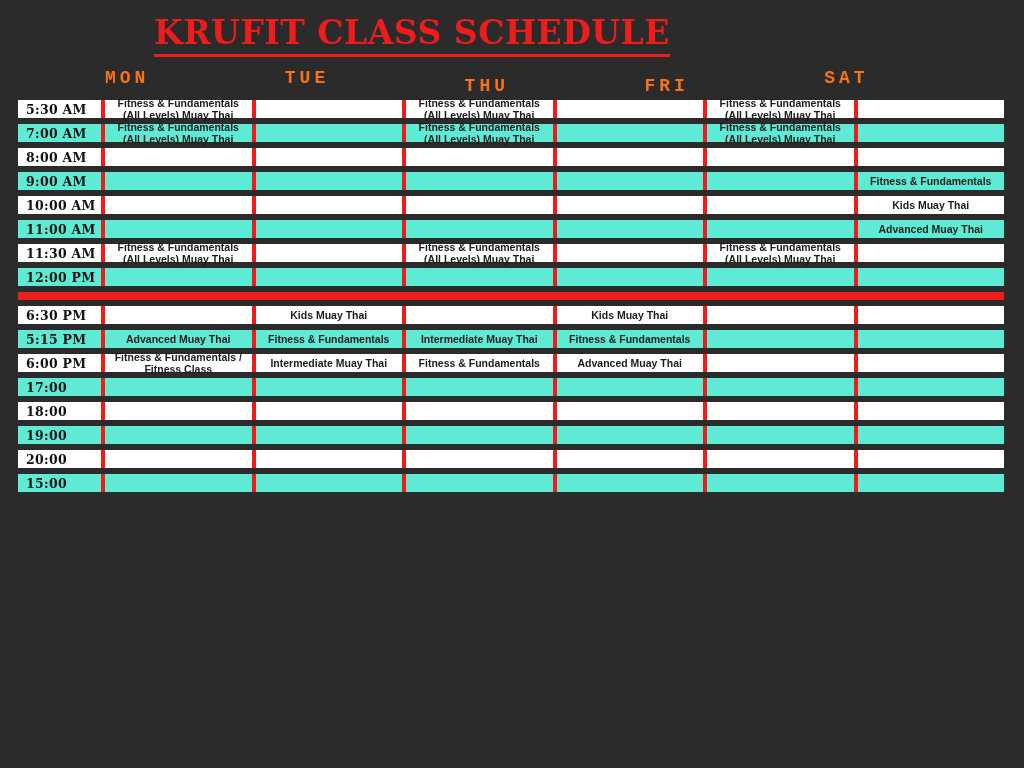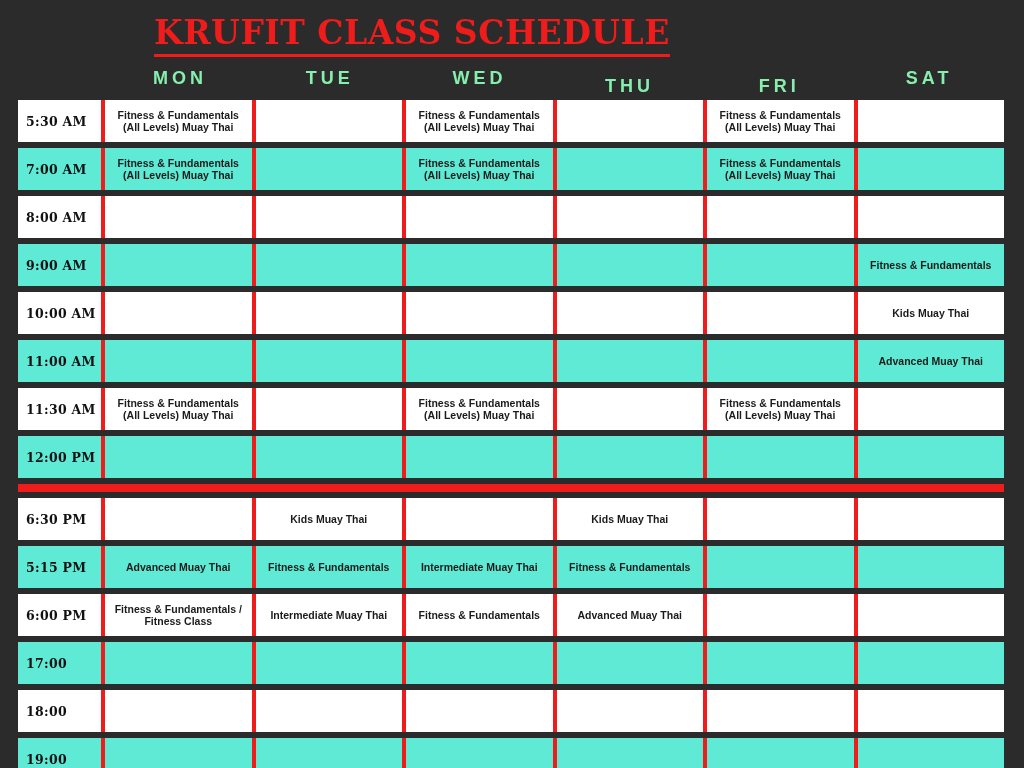--- a/index.html
+++ b/index.html
@@ -52,44 +52,43 @@
     width: 986px;
     height: 32px;
     display: flex;
   }
   .dh-spacer {
     width: 87px;
     flex: 0 0 87px;
   }
   .dh-cell {
     flex: 1 1 0;
-    text-align: center;
-    font-family: Liberation Sans, sans-serif;
+    font-family: Liberation Mono, monospace;
     font-weight: bold;
     font-size: 18px;
     letter-spacing: 4px;
-    color: #86efac;
+    color: #f97316;
     line-height: 24px;
   }
   .dh-cell.lower {
     padding-top: 8px;
     line-height: 24px;
   }
 
   
   .grid {
     position: absolute;
     top: 100px;
     left: 18px;
     width: 986px;
   }
 
   .row {
     display: flex;
-    height: 42px;
+    height: 18px;
     margin-bottom: 6px;
   }
 
   .time-cell {
     flex: 0 0 83px;
     width: 83px;
     background: #ffffff;
     display: flex;
     align-items: center;
     padding-left: 8px;
@@ -148,21 +147,20 @@
 <div id="page">
 
   <div class="title-wrap">
     <div class="title">KRUFIT CLASS SCHEDULE</div>
   </div>
 
   <div class="day-header">
     <div class="dh-spacer"></div>
   <div class="dh-cell">MON</div>
       <div class="dh-cell">TUE</div>
-      <div class="dh-cell">WED</div>
       <div class="dh-cell lower">THU</div>
       <div class="dh-cell lower">FRI</div>
       <div class="dh-cell">SAT</div>
     </div>
 
   <div class="grid">
     <div id="morning-rows">
         <div class="row">
           <div class="time-cell">5:30 AM</div>
           <div class="cells">

